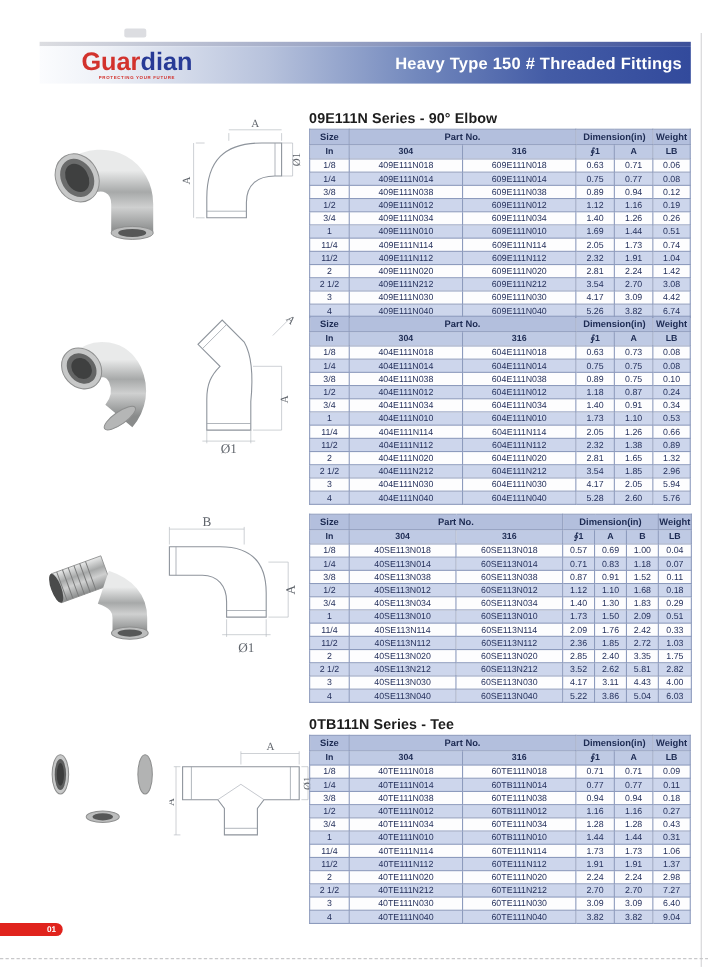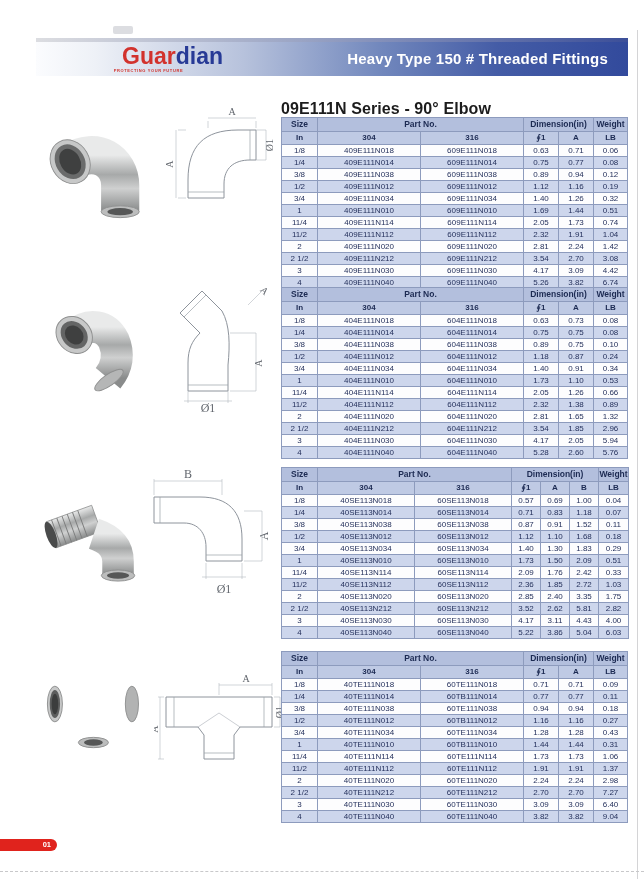--- a/index.html
+++ b/index.html
@@ -4,44 +4,44 @@
 <style>
   html,body{margin:0;padding:0;background:#ffffff;}
   body{font-family:"Liberation Sans","DejaVu Sans",sans-serif;}
   .page{position:relative;width:644px;height:879px;background:#ffffff;overflow:hidden;}
 
   
   .banner-top-strip{position:absolute;left:36px;top:38px;width:592px;height:4px;
     background:linear-gradient(90deg,#dcdde1 0%,#9aa4c4 45%,#3c4f99 100%);}
   .banner{position:absolute;left:36px;top:42px;width:592px;height:34px;
     background:linear-gradient(90deg,#fbfcfe 0%,#eef1f7 10%,#b7c2dc 35%,#7288bd 58%,#445ca6 78%,#324a9c 100%);}
-  .banner-title{position:absolute;right:20px;top:0;height:34px;line-height:34px;
+  .banner-title{position:absolute;right:8px;top:0;height:34px;line-height:34px;
     color:#ffffff;font-weight:bold;font-size:15px;letter-spacing:0.2px;}
   .logo{position:absolute;left:38px;top:3px;line-height:1;}
-  .logo-main{font-size:23px;font-weight:bold;margin-left:48px;}
+  .logo-main{font-size:23px;font-weight:bold;}
   .logo-red{color:#d2322d;}
   .logo-blue{color:#273a96;}
   .logo-tag{font-size:4px;color:#d2322d;letter-spacing:0.6px;margin-top:1px;text-align:center;font-weight:bold;}
   .smudge{position:absolute;left:113px;top:26px;width:20px;height:8px;background:#dcdde1;border-radius:2px;}
 
   
   .section{position:absolute;left:0;width:644px;height:186px;}
   .s1{top:100px;} .s2{top:287px;} .s3{top:467px;} .s4{top:651px;}
   .photo,.drawing{position:absolute;}
   .s1 .photo{left:42px;top:26px;width:100px;height:106px;}
   .s1 .drawing{left:164px;top:6px;width:114px;height:110px;}
   .s2 .photo{left:46px;top:16px;width:94px;height:94px;}
   .s2 .drawing{left:150px;top:-4px;width:124px;height:130px;}
   .s3 .photo{left:42px;top:26px;width:102px;height:102px;}
   .s3 .drawing{left:144px;top:0px;width:136px;height:132px;}
   .s4 .photo{left:38px;top:6px;width:108px;height:110px;}
   .s4 .drawing{left:154px;top:20px;width:132px;height:106px;}
 
   .sec-right{position:absolute;left:281px;top:0;width:349px;}
-  .sec-title{font-weight:bold;font-size:16px;color:#1c1c1c;height:17px;letter-spacing:0.1px;}
+  .sec-title{font-weight:bold;font-size:13px;color:#1c1c1c;height:17px;letter-spacing:0.1px;}
 
   
   .tbl table{border-collapse:collapse;table-layout:fixed;width:347px;
     font-size:8px;color:#25315c;border:1px solid #6f7fa6;}
   .tbl th,.tbl td{border:1px solid #8d9bbd;text-align:center;padding:0;
     line-height:11px;height:11px;overflow:hidden;white-space:nowrap;}
   .tbl thead tr.g th{background:#b3bfdd;font-weight:bold;height:13px;line-height:13px;font-size:8.5px;color:#1c2a52;}
   .tbl thead tr.s th{background:#bfcae4;font-weight:bold;height:12px;line-height:12px;color:#1c2a52;}
   .tbl tbody tr:nth-child(odd){background:#fdfdfe;}
   .tbl tbody tr:nth-child(even){background:#cdd6ec;}
@@ -164,21 +164,21 @@
                 <td>1.12</td>
                 <td>1.16</td>
                 <td>0.19</td>
               </tr>
               <tr>
                 <td>3/4</td>
                 <td>409E111N034</td>
                 <td>609E111N034</td>
                 <td>1.40</td>
                 <td>1.26</td>
-                <td>0.32</td>
+                <td>0.26</td>
               </tr>
               <tr>
                 <td>1</td>
                 <td>409E111N010</td>
                 <td>609E111N010</td>
                 <td>1.69</td>
                 <td>1.44</td>
                 <td>0.51</td>
               </tr>
               <tr>
@@ -558,20 +558,21 @@
     <svg class="drawing" viewBox="0 0 132 106">
       <path class="out" d="M12,26 L118,26 L118,56 L86,56 L80,64 L80,88 L50,88 L50,64 L44,56 L12,56 Z"></path>
       <path class="band" d="M20,26 L20,56 M110,26 L110,56 M50,82 L80,82"></path>
       <path class="inner" d="M44,56 L65,42 L86,56"></path>
       <path class="dim" d="M65,24 L65,12 M118,24 L118,12 M65,14 L118,14 M6,26 L6,88 M4,26 L10,26 M4,88 L10,88 M120,26 L126,26 M120,56 L126,56 M126,26 L126,56"></path>
       <text class="dimlbl" x="92" y="11">A</text>
       <text class="dimlbl" x="4" y="58" transform="rotate(-90 4 58)">A</text>
       <text class="dimlbl" x="129" y="41" transform="rotate(-90 129 41)">Ø1</text>
     </svg>
     <div class="sec-right">
+      <div class="sec-title">0TB111N Series - Tee</div>
       <div class="tbl">
           <table>
             <colgroup>
               <col style="width: 36px;">
               <col style="width: 103px;">
               <col style="width: 103px;">
               <col style="width: 35px;">
               <col style="width: 35px;">
               <col style="width: 34px;">
             </colgroup>

